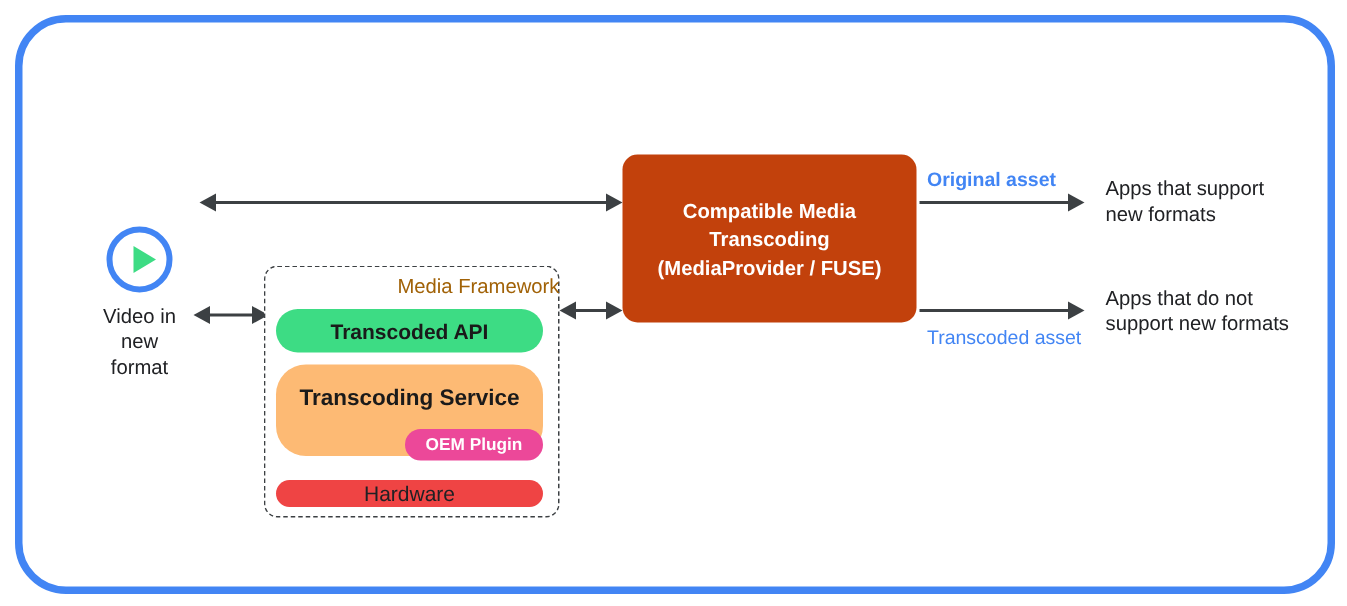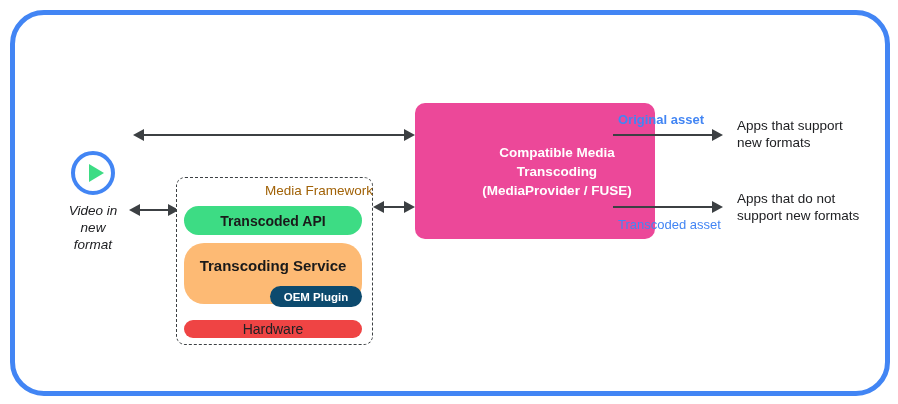--- a/index.html
+++ b/index.html
@@ -57,21 +57,20 @@
   .video-label {
     position: absolute;
     left: 43px;
     top: 202px;
     width: 100px;
     text-align: center;
     font-size: 13.5px;
     line-height: 17px;
     color: #202124;
     white-space: pre-line;
-    font-style: italic;
   }
 
   
   .framework-box {
     position: absolute;
     left: 176px;
     top: 177px;
     width: 197px;
     height: 168px;
     box-sizing: border-box;
@@ -118,21 +117,21 @@
     font-weight: bold;
     border-radius: 20px;
     align-items: flex-start;
     padding-top: 14px;
   }
   .oem-pill {
     left: 270px;
     top: 286px;
     width: 92px;
     height: 21px;
-    background: #0c4a6e;
+    background: #ec4899;
     color: #ffffff;
     font-size: 11.5px;
     font-weight: bold;
     border-radius: 11px;
   }
   .hardware-pill {
     left: 184px;
     top: 320px;
     width: 178px;
     height: 18px;
@@ -142,33 +141,32 @@
     font-weight: normal;
     border-radius: 16px;
   }
 
   
   .cmt-box {
     position: absolute;
     left: 415px;
     top: 103px;
     width: 196px;
-    height: 136px;
-    background: #ec4899;
+    height: 112px;
+    background: #c2410c;
     border-radius: 10px;
     display: flex;
     align-items: center;
     justify-content: center;
     color: #ffffff;
     font-size: 13.5px;
     font-weight: bold;
     line-height: 19px;
     text-align: center;
     white-space: pre-line;
-    padding-left: 44px;
   }
 
   
   .arrow-line {
     position: absolute;
     height: 2px;
     background: #3c4043;
   }
   .arrow-head {
     position: absolute;

